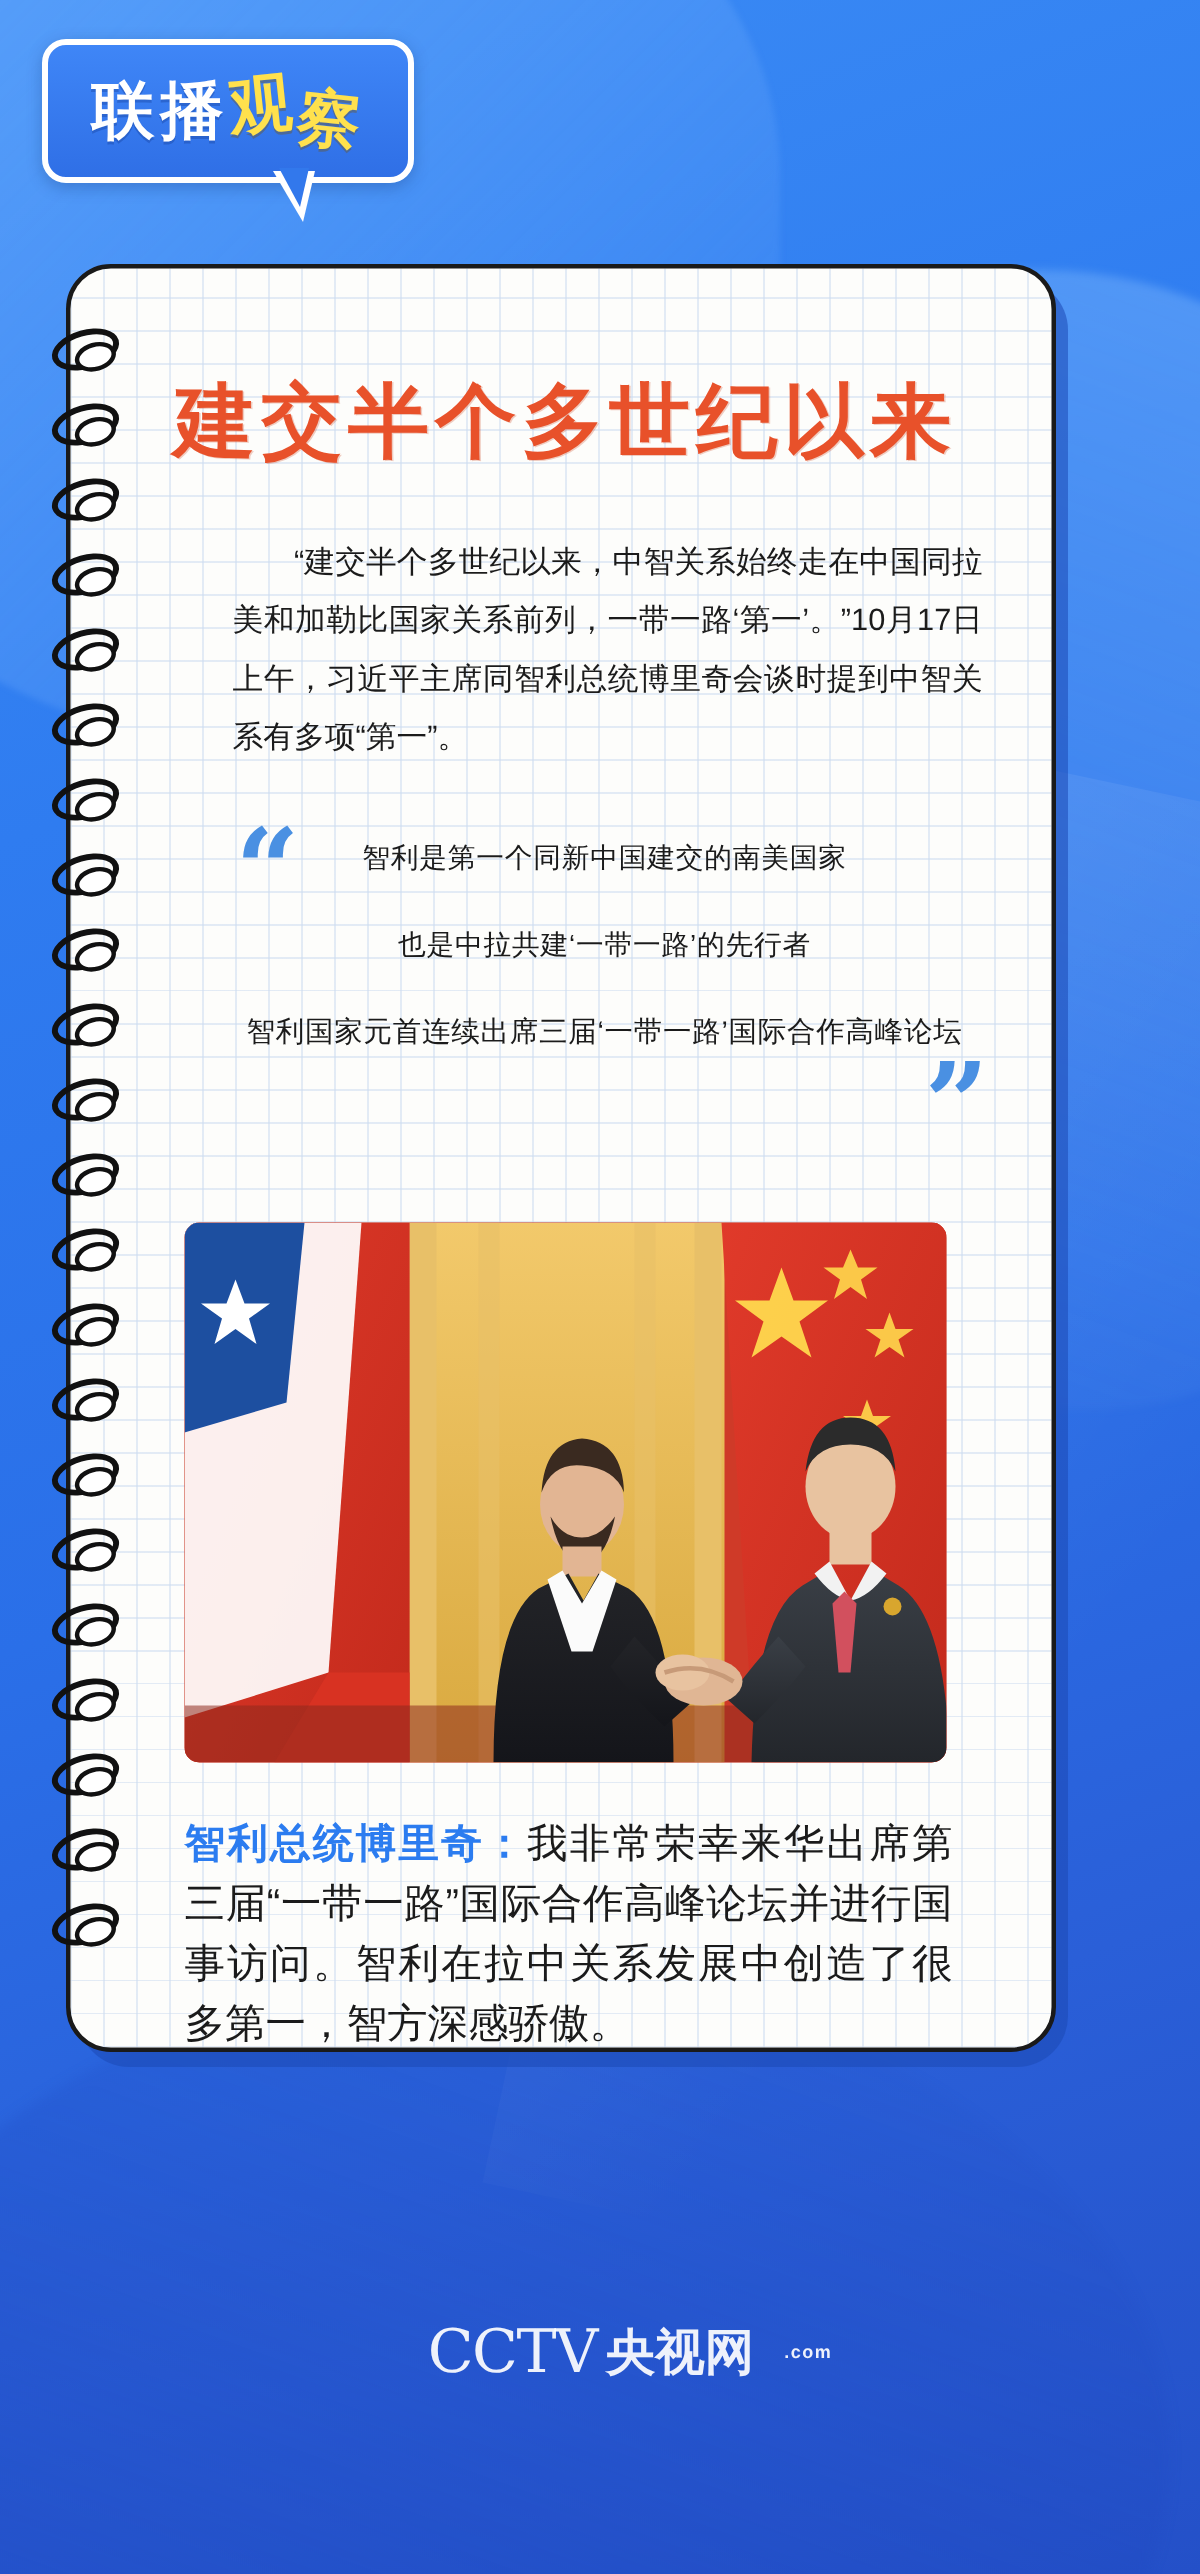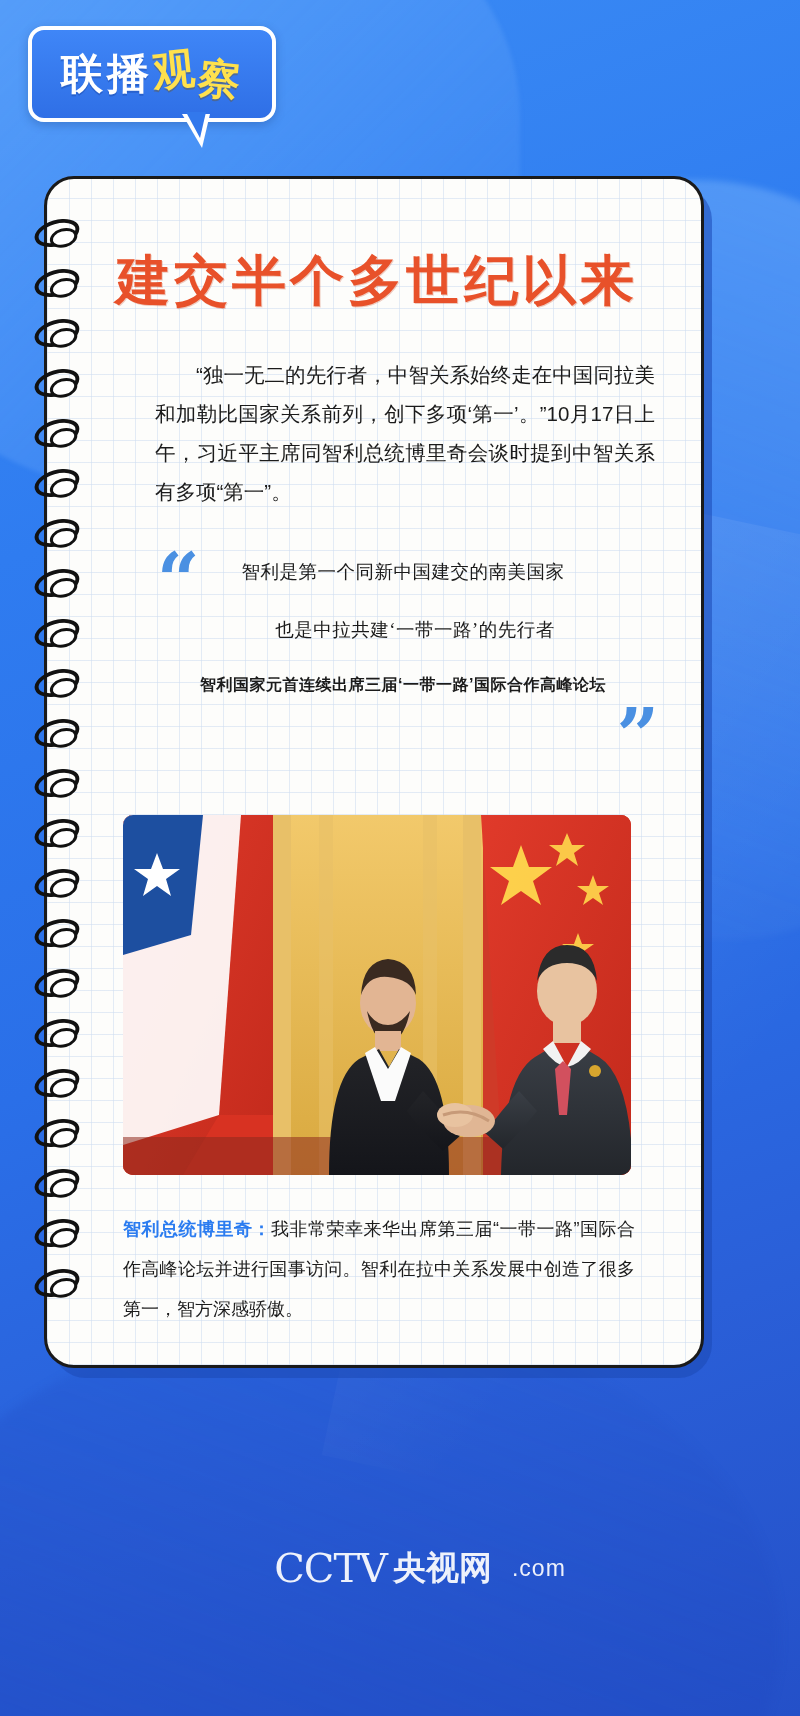--- a/index.html
+++ b/index.html
@@ -204,41 +204,41 @@
   .q-open { left: 14px; top: 8px; }
   .q-close { right: 4px; top: 164px; }
   .q-line {
     width: 520px;
     text-align: center;
     font-size: 18.5px;
     color: #1b1b1b;
     letter-spacing: 0.5px;
   }
   .q-l1 { position: absolute; left: 0; top: 24px; font-family: Liberation Serif, serif; }
-  .q-l2 { position: absolute; left: 12px; top: 82px; font-family: Liberation Serif, serif; }
-  .q-l3 { position: absolute; left: 0; top: 140px; font-size: 16px; font-weight: bold; }
+  .q-l2 { position: absolute; left: 0; top: 82px; }
+  .q-l3 { position: absolute; left: 0; top: 140px; font-size: 19px; }
   .q-l4 { position: absolute; left: 0; top: 198px; }
 
   
   .photo {
     position: absolute;
     left: 76px; top: 636px;
     width: 508px; height: 360px;
     border-radius: 10px;
     overflow: hidden;
     background: #c8402f;
   }
   .photo svg { display: block; }
 
   
   .bottom-text {
     position: absolute;
     left: 76px; top: 1030px;
     width: 512px;
-    font-size: 18px;
+    font-size: 27px;
     line-height: 40px;
     color: #1b1b1b;
     text-align: justify;
   }
   .bottom-text .speaker {
     color: #2b7cf0;
     font-weight: bold;
   }
 
   
@@ -257,24 +257,25 @@
     vertical-align: middle;
     margin-left: 40px;
   }
   .footer .cn {
     font-size: 33px;
     font-weight: bold;
     vertical-align: middle;
     margin-left: 6px;
   }
   .footer .com {
-    font-size: 23px;
+    font-size: 12px;
     vertical-align: middle;
     margin-left: 20px;
     letter-spacing: 1px;
+    font-weight: bold;
   }
 </style>
 </head>
 <body>
 
 <div class="bg-sweep-1"></div>
 <div class="bg-sweep-2"></div>
 <div class="bg-sweep-3"></div>
 <div class="bg-diag"></div>
 
@@ -286,21 +287,21 @@
     <span class="t-yellow">观</span>
     <span class="t-yellow2">察</span>
   </div>
 </div>
 
 <div class="card-shadow"></div>
 <div class="card">
 
   <div class="title">建交半个多世纪以来</div>
 
-  <div class="lead">“独一无二的先行者，中智关系始终走在中国同拉美和加勒比国家关系前列，创下多项‘第一’。”10月17日上午，习近平主席同智利总统博里奇会谈时提到中智关系有多项“第一”。</div>
+  <div class="lead">“建交半个多世纪以来，中智关系始终走在中国同拉美和加勒比国家关系前列，一带一路‘第一’。”10月17日上午，习近平主席同智利总统博里奇会谈时提到中智关系有多项“第一”。</div>
 
   <div class="quote-block">
     <span class="q-mark q-open">“</span>
     <span class="q-mark q-close">”</span>
     <div class="q-line q-l1">智利是第一个同新中国建交的南美国家</div>
     <div class="q-line q-l2">也是中拉共建‘一带一路’的先行者</div>
     <div class="q-line q-l3">智利国家元首连续出席三届‘一带一路’国际合作高峰论坛</div>
   </div>
 
   <div class="photo">

